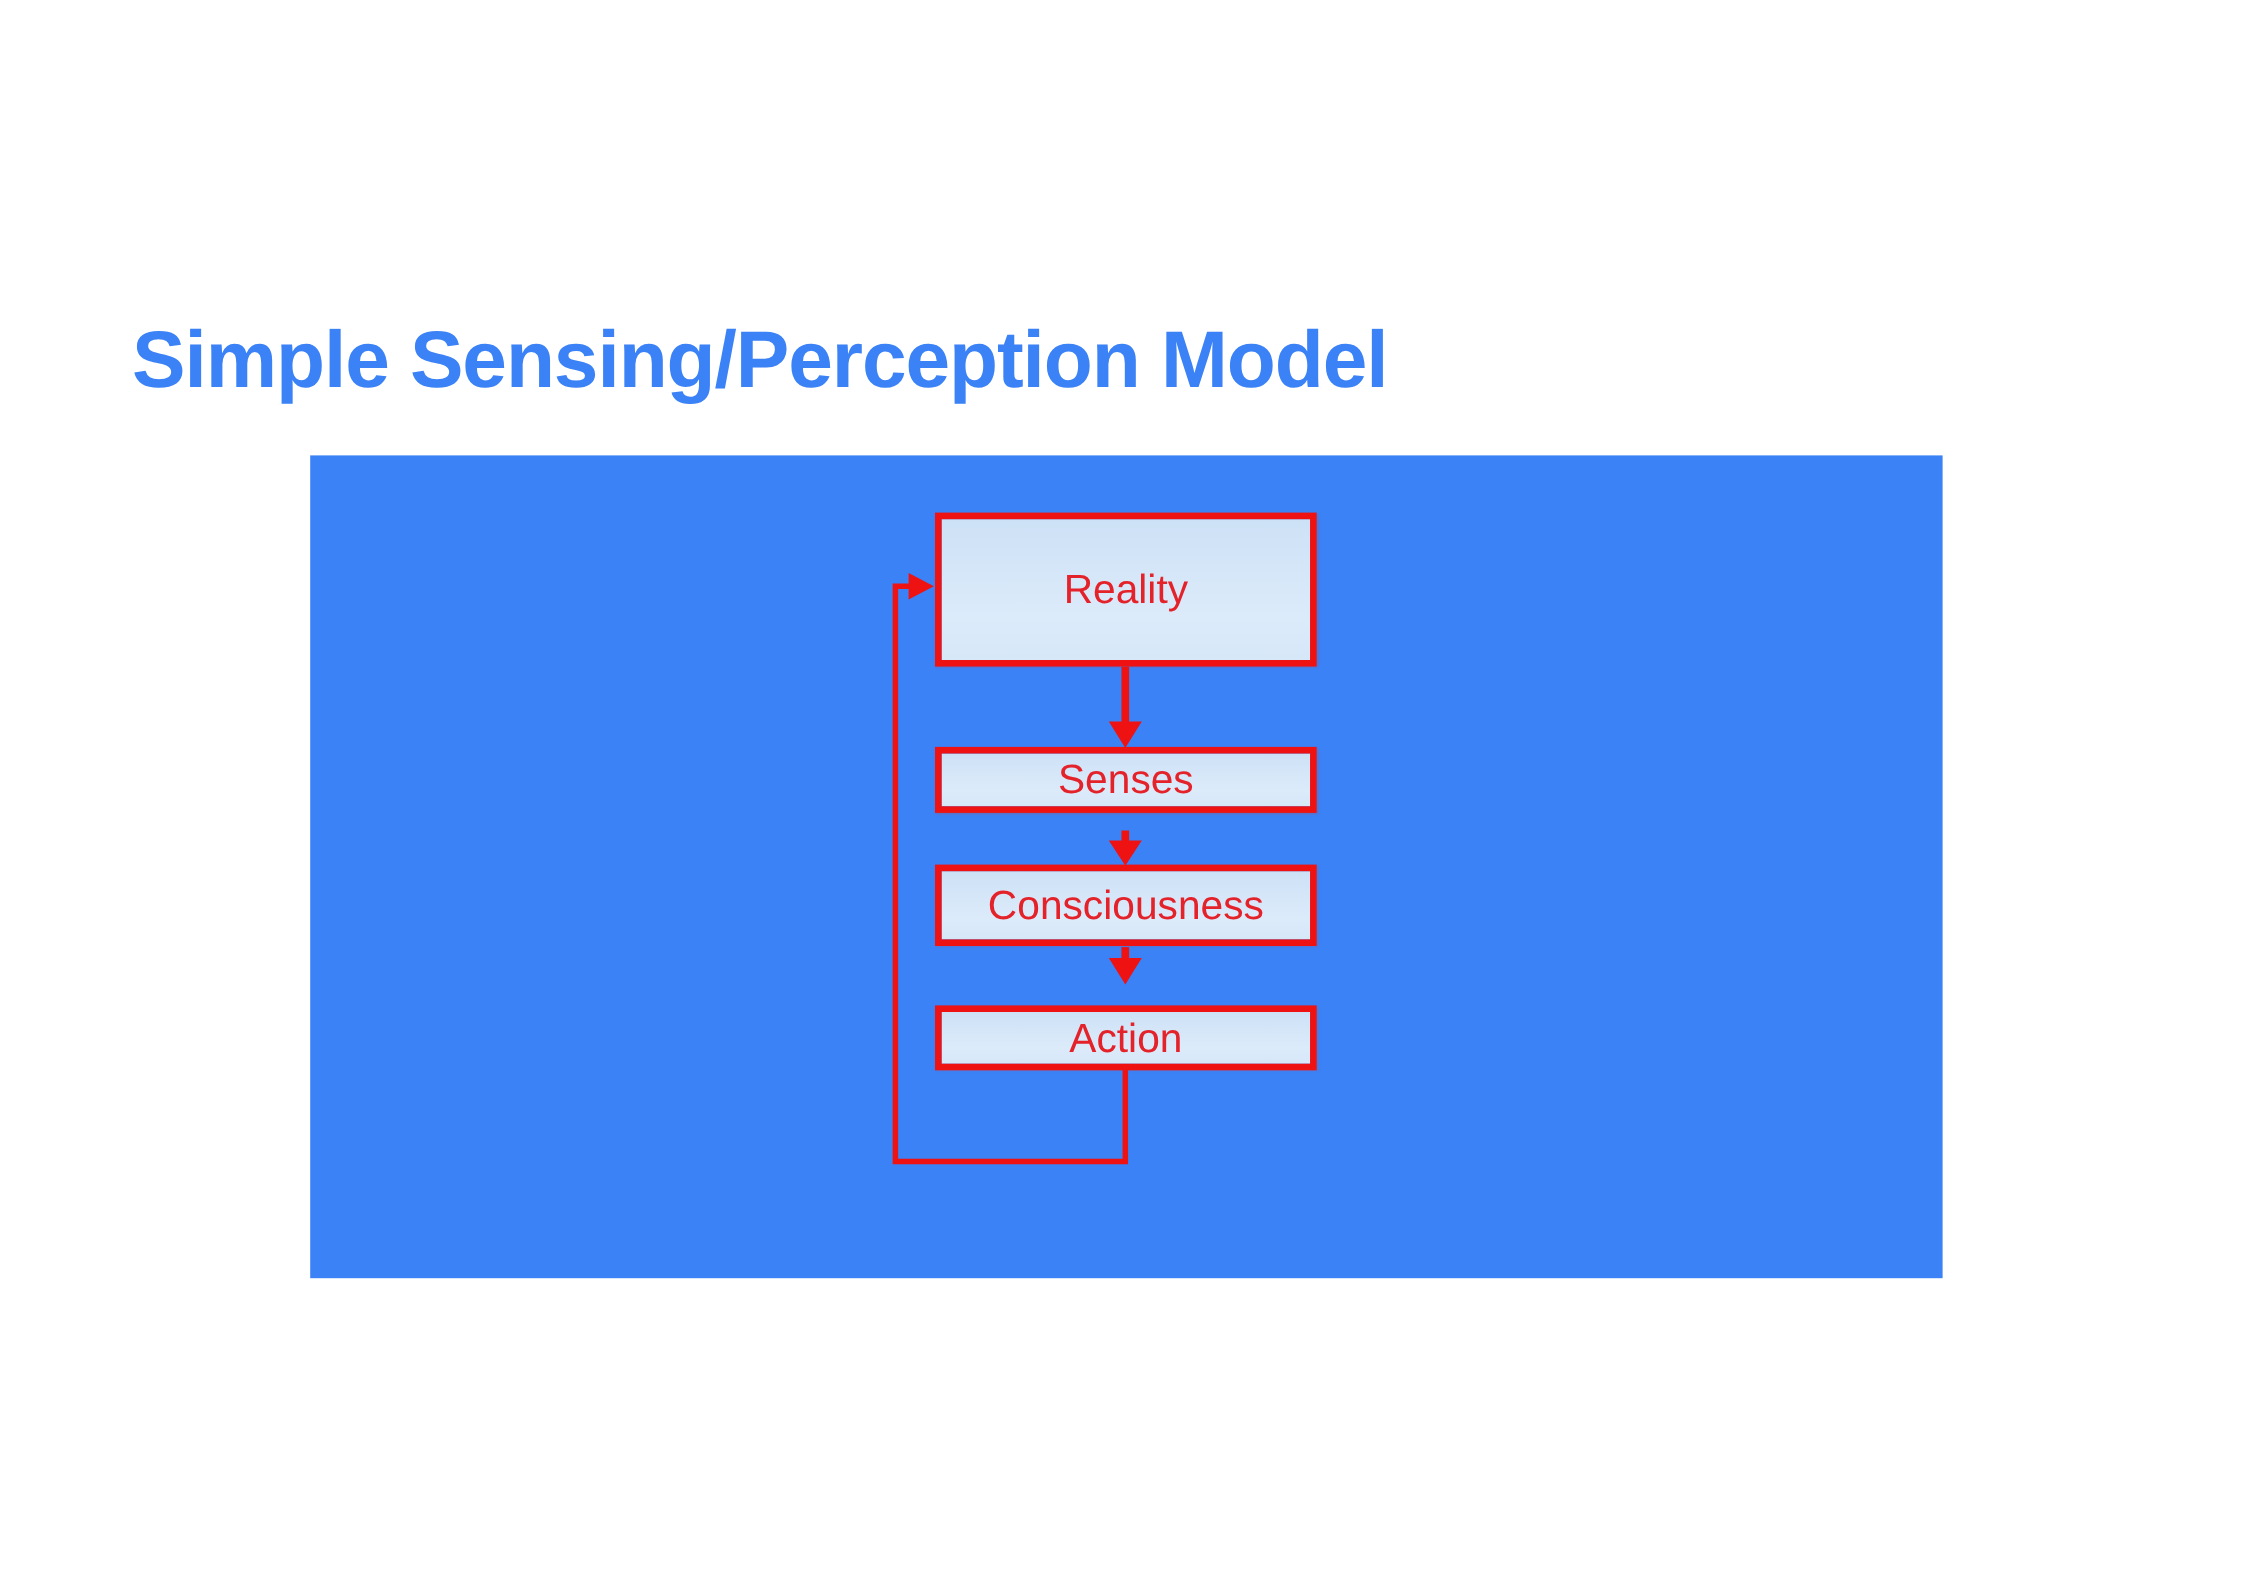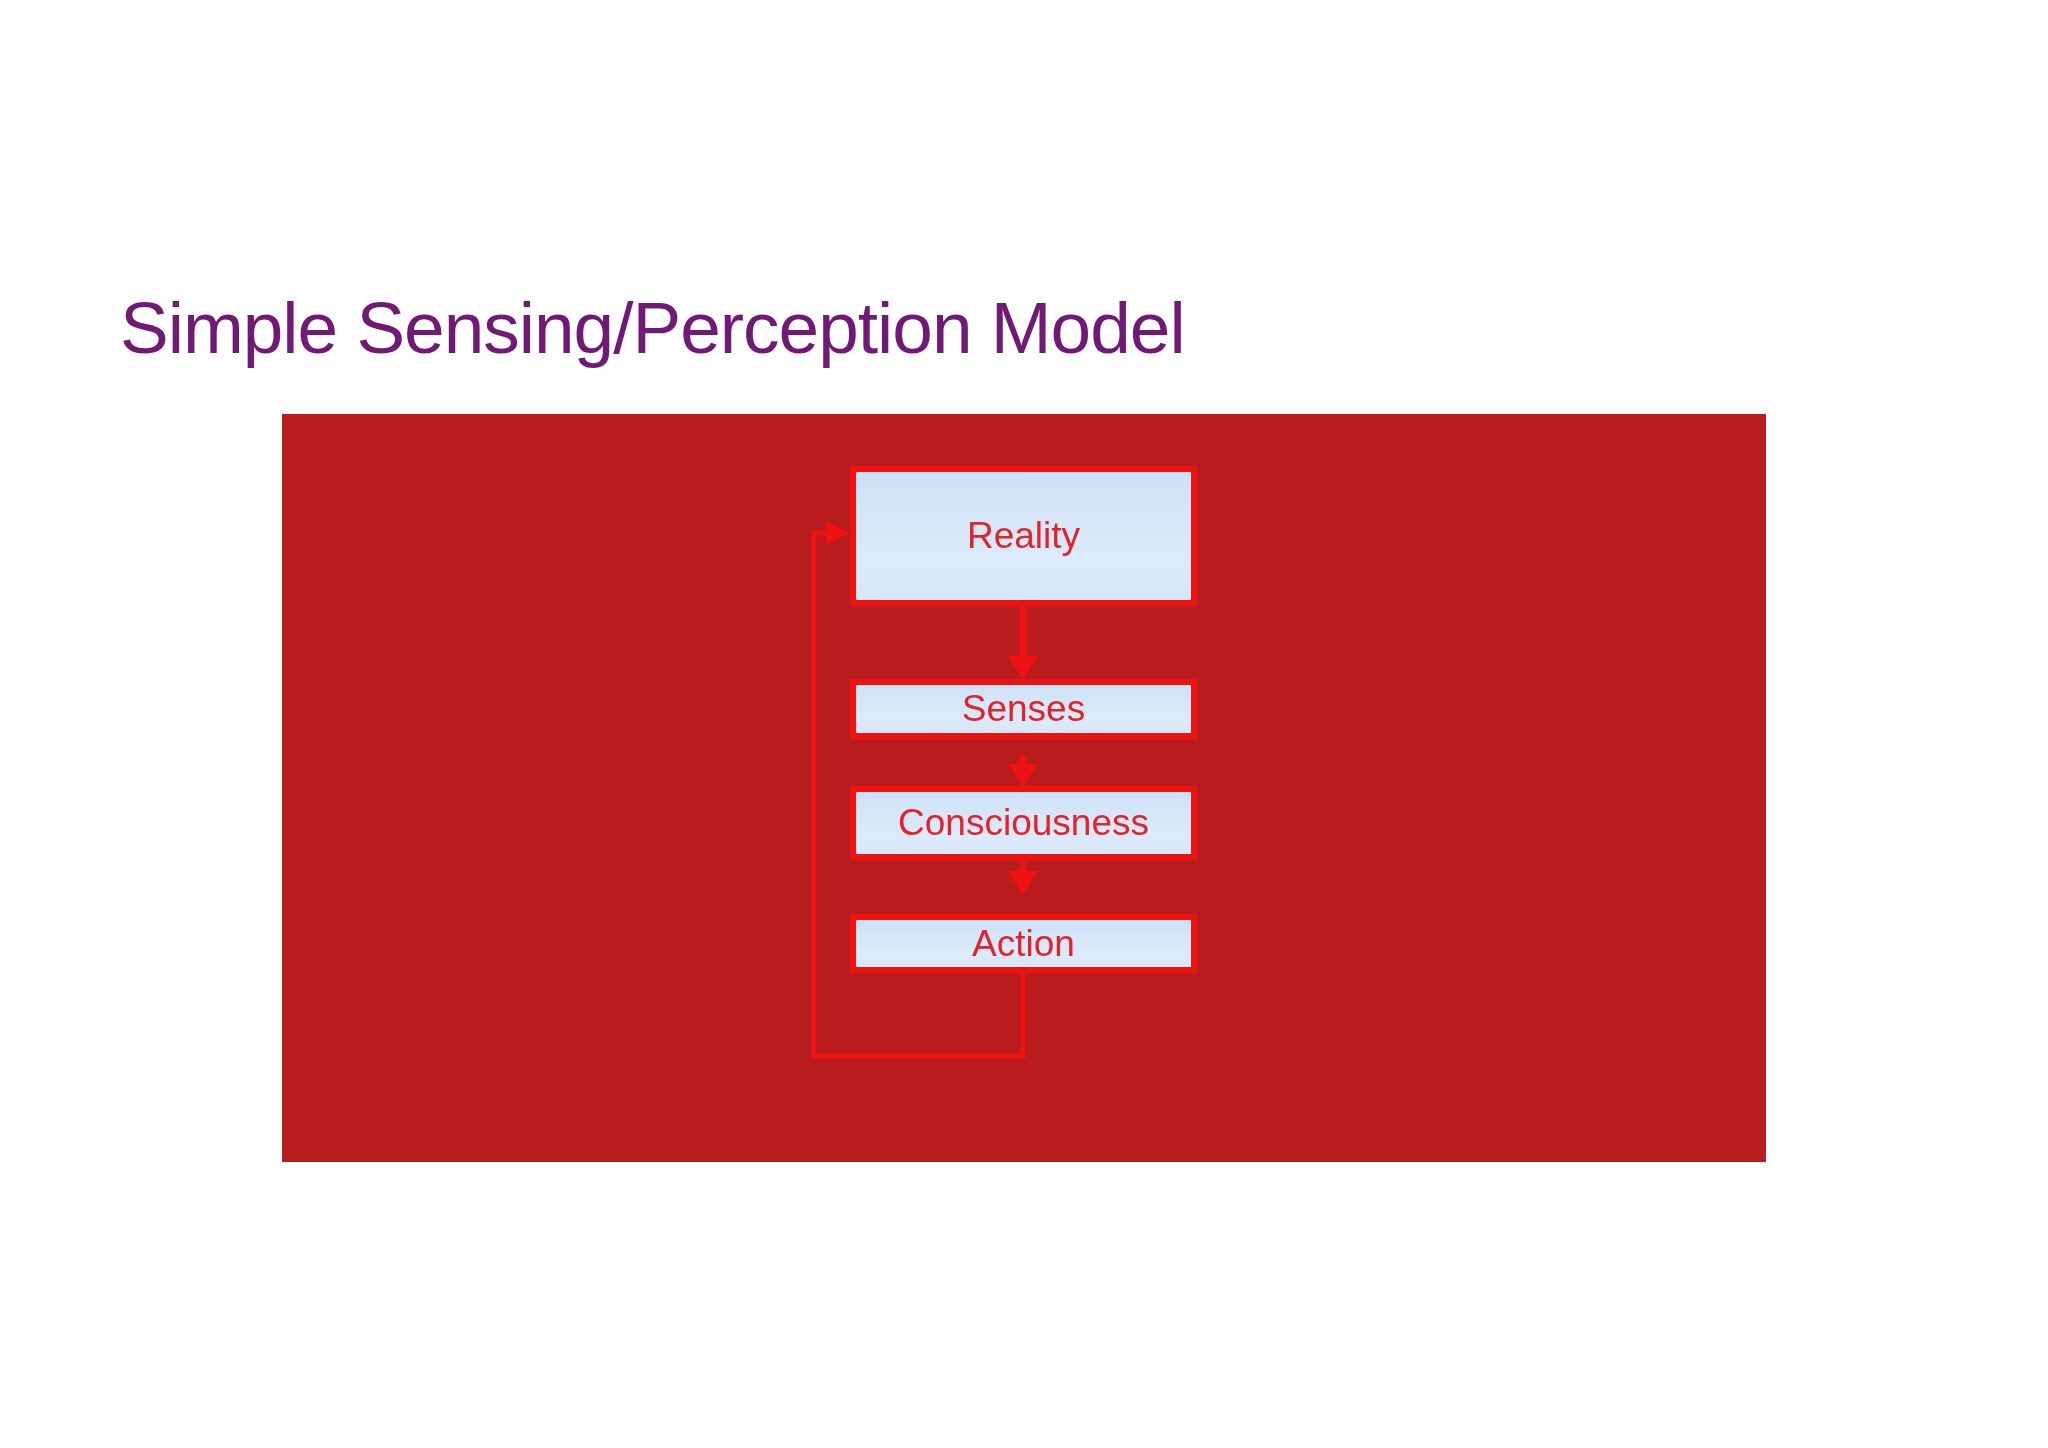--- a/index.html
+++ b/index.html
@@ -13,32 +13,32 @@
     width: 2048px;
     height: 1448px;
     background: #ffffff;
     overflow: hidden;
   }
   .page-title {
     position: absolute;
     left: 120px;
     top: 286px;
     font-size: 73px;
-    font-weight: normal;
+    font-weight: bold;
     letter-spacing: -1px;
-    color: #701a75;
+    color: #3b82f6;
     white-space: nowrap;
   }
   .diagram-panel {
     position: absolute;
     left: 282px;
     top: 414px;
     width: 1484px;
     height: 748px;
-    background: #b91c1c;
+    background: #3b82f6;
   }
   .flow-node {
     position: absolute;
     left: 568px;
     width: 347px;
     box-sizing: border-box;
     border: 6px solid #ee1212;
     background: linear-gradient(180deg, #cde1f6 0%, #dcebfa 70%, #d6e7f8 100%);
     color: #e4222a;
     font-size: 37px;

